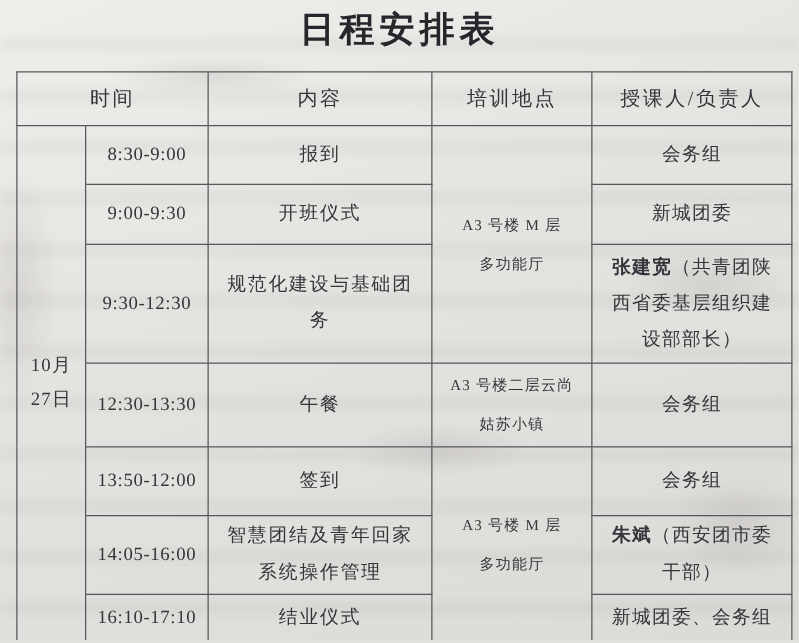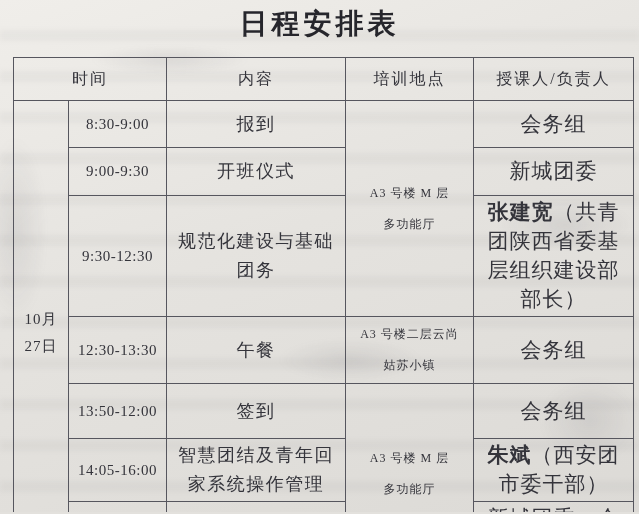--- a/index.html
+++ b/index.html
@@ -42,23 +42,23 @@
   .schedule th, .schedule td {
     border:1px solid #56565e;
     text-align:center; vertical-align:middle;
     color:#34343b; padding:2px 8px;
     overflow:hidden;
   }
   .schedule th {
     font-weight:normal; font-size:16px; letter-spacing:2px;
   }
   .time-cell  { font-size:15px; letter-spacing:0.5px; white-space:nowrap; }
-  .cjk        { font-size:18px; letter-spacing:1.5px; line-height:29px; }
+  .cjk        { font-size:15px; letter-spacing:1.5px; line-height:29px; }
   .loc span   { display:block; font-size:12px; letter-spacing:1px; line-height:31px; }
-  .lect       { font-size:21px; letter-spacing:1px; line-height:29px; }
+  .lect       { font-size:15px; letter-spacing:1px; line-height:29px; }
   .date-cell span { display:block; font-size:15px; letter-spacing:1px; line-height:27px; }
   .bname      { font-weight:bold; }
 </style>
 </head>
 <body>
 
 <div class="page">
   <div class="ghostlines"></div>
   <div class="smudge s1"></div>
   <div class="smudge s2"></div>

